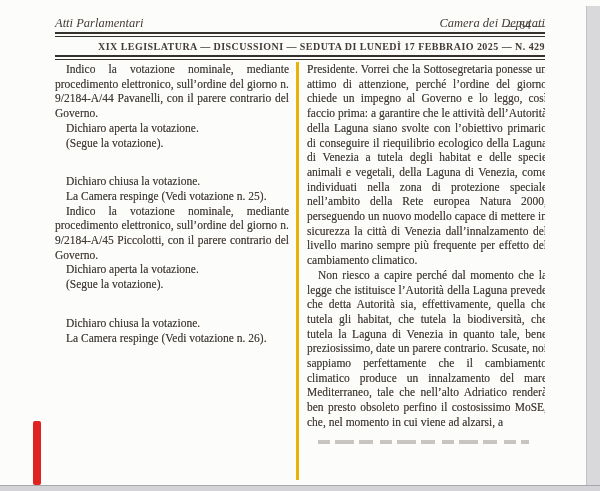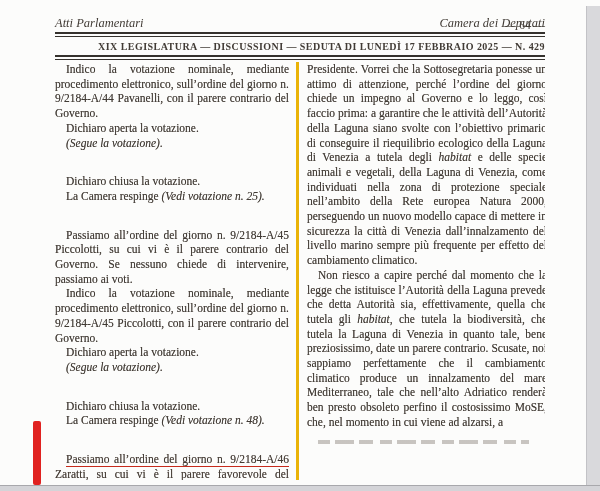--- a/index.html
+++ b/index.html
@@ -49,21 +49,21 @@
   }
   p.noindent{text-indent:0;}
   p.gap{margin-top:24px;}
   p.highlight{
     text-decoration:underline;
     text-decoration-color:var(--under);
     text-decoration-thickness:1.3px;
     text-underline-offset:3px;
     color:#453c35;
   }
-  .it{font-style:italic;}
+  .it{}
 
   
   .redbar{
     position:absolute;left:33px;top:421px;width:8px;height:64px;
     background:var(--red);border-radius:2px;z-index:3;
   }
 
   
   .cutline{
     height:4px;overflow:hidden;margin-top:10px;margin-left:11px;width:88%;
@@ -90,27 +90,25 @@
     <div class="rule"></div>
   </header>
 
   <main class="bodywrap">
     <div class="col col-left" id="col-left">
         <p class="para"><span>Indico la votazione nominale, mediante procedimento elettronico, sull’ordine del giorno n. 9/2184-A/44 Pavanelli, con il parere contrario del Governo.</span></p>
         <p class="para"><span>Dichiaro aperta la votazione.</span></p>
         <p class="para"><span class="it">(Segue la votazione).</span></p>
         <p class="para gap"><span>Dichiaro chiusa la votazione.</span></p>
         <p class="para"><span>La Camera respinge </span><span class="it">(Vedi votazione n. 25).</span></p>
-        <p class="para gap"><span>Passiamo all’ordine del giorno n. 9/2184-A/45 Piccolotti, su cui vi è il parere contrario del Governo. Se nessuno chiede di intervenire, passiamo ai voti.</span></p>
         <p class="para"><span>Indico la votazione nominale, mediante procedimento elettronico, sull’ordine del giorno n. 9/2184-A/45 Piccolotti, con il parere contrario del Governo.</span></p>
         <p class="para"><span>Dichiaro aperta la votazione.</span></p>
         <p class="para"><span class="it">(Segue la votazione).</span></p>
         <p class="para gap"><span>Dichiaro chiusa la votazione.</span></p>
-        <p class="para"><span>La Camera respinge </span><span class="it">(Vedi votazione n. 48).</span></p>
-        <p class="para gap highlight"><span>Passiamo all’ordine del giorno n. 9/2184-A/46 Zaratti, su cui vi è il parere favorevole del Governo, previa riformulazione. Mi dite se va bene? Va bene.</span></p>
+        <p class="para"><span>La Camera respinge </span><span class="it">(Vedi votazione n. 26).</span></p>
       </div>
     <div class="col col-right" id="col-right">
         <p class="para noindent"><span>Presidente. Vorrei che la Sottosegretaria ponesse un attimo di attenzione, perché l’ordine del giorno chiede un impegno al Governo e lo leggo, così faccio prima: a garantire che le attività dell’Autorità della Laguna siano svolte con l’obiettivo primario di conseguire il riequilibrio ecologico della Laguna di Venezia a tutela degli </span><span class="it">habitat</span><span> e delle specie animali e vegetali, della Laguna di Venezia, come individuati nella zona di protezione speciale nell’ambito della Rete europea Natura 2000, perseguendo un nuovo modello capace di mettere in sicurezza la città di Venezia dall’innalzamento del livello marino sempre più frequente per effetto del cambiamento climatico.</span></p>
         <p class="para"><span>Non riesco a capire perché dal momento che la legge che istituisce l’Autorità della Laguna prevede che detta Autorità sia, effettivamente, quella che tutela gli </span><span class="it">habitat</span><span>, che tutela la biodiversità, che tutela la Laguna di Venezia in quanto tale, bene preziosissimo, date un parere contrario. Scusate, noi sappiamo perfettamente che il cambiamento climatico produce un innalzamento del mare Mediterraneo, tale che nell’alto Adriatico renderà ben presto obsoleto perfino il costosissimo MoSE, che, nel momento in cui viene ad alzarsi, a</span></p>
         <div class="cutline"></div>
       </div>
   </main>
 
   <div class="redbar"></div>
 

